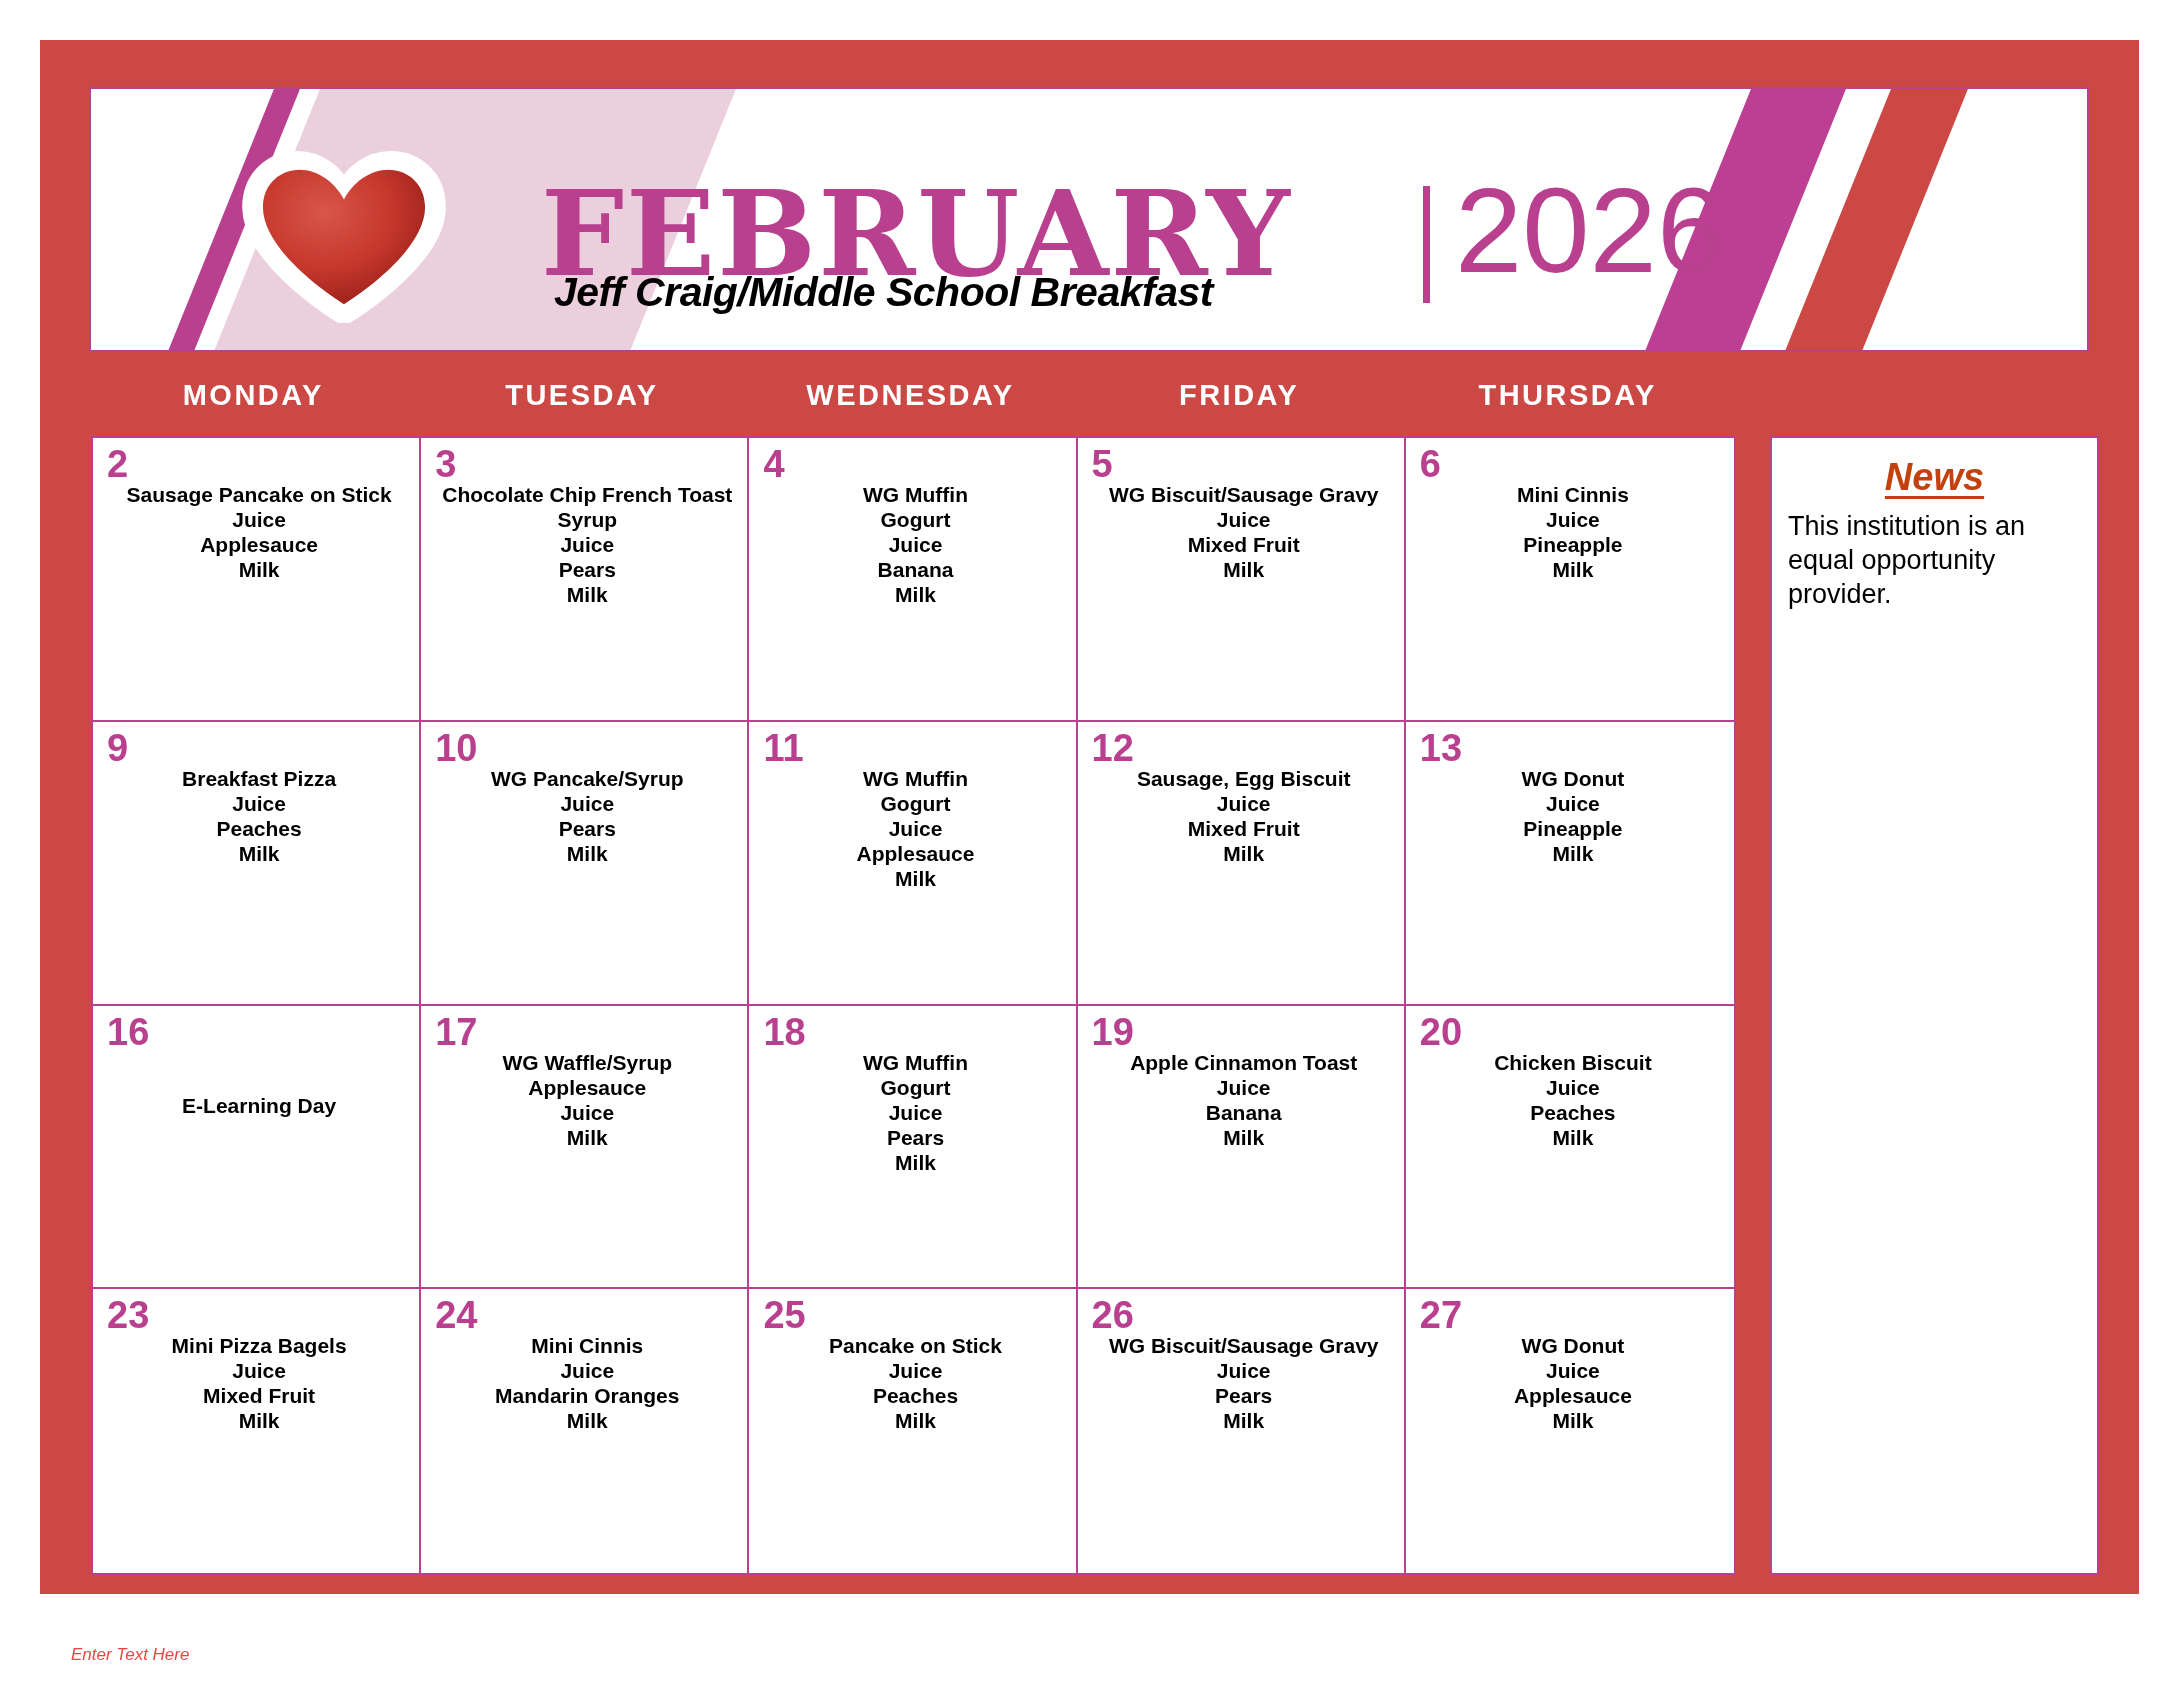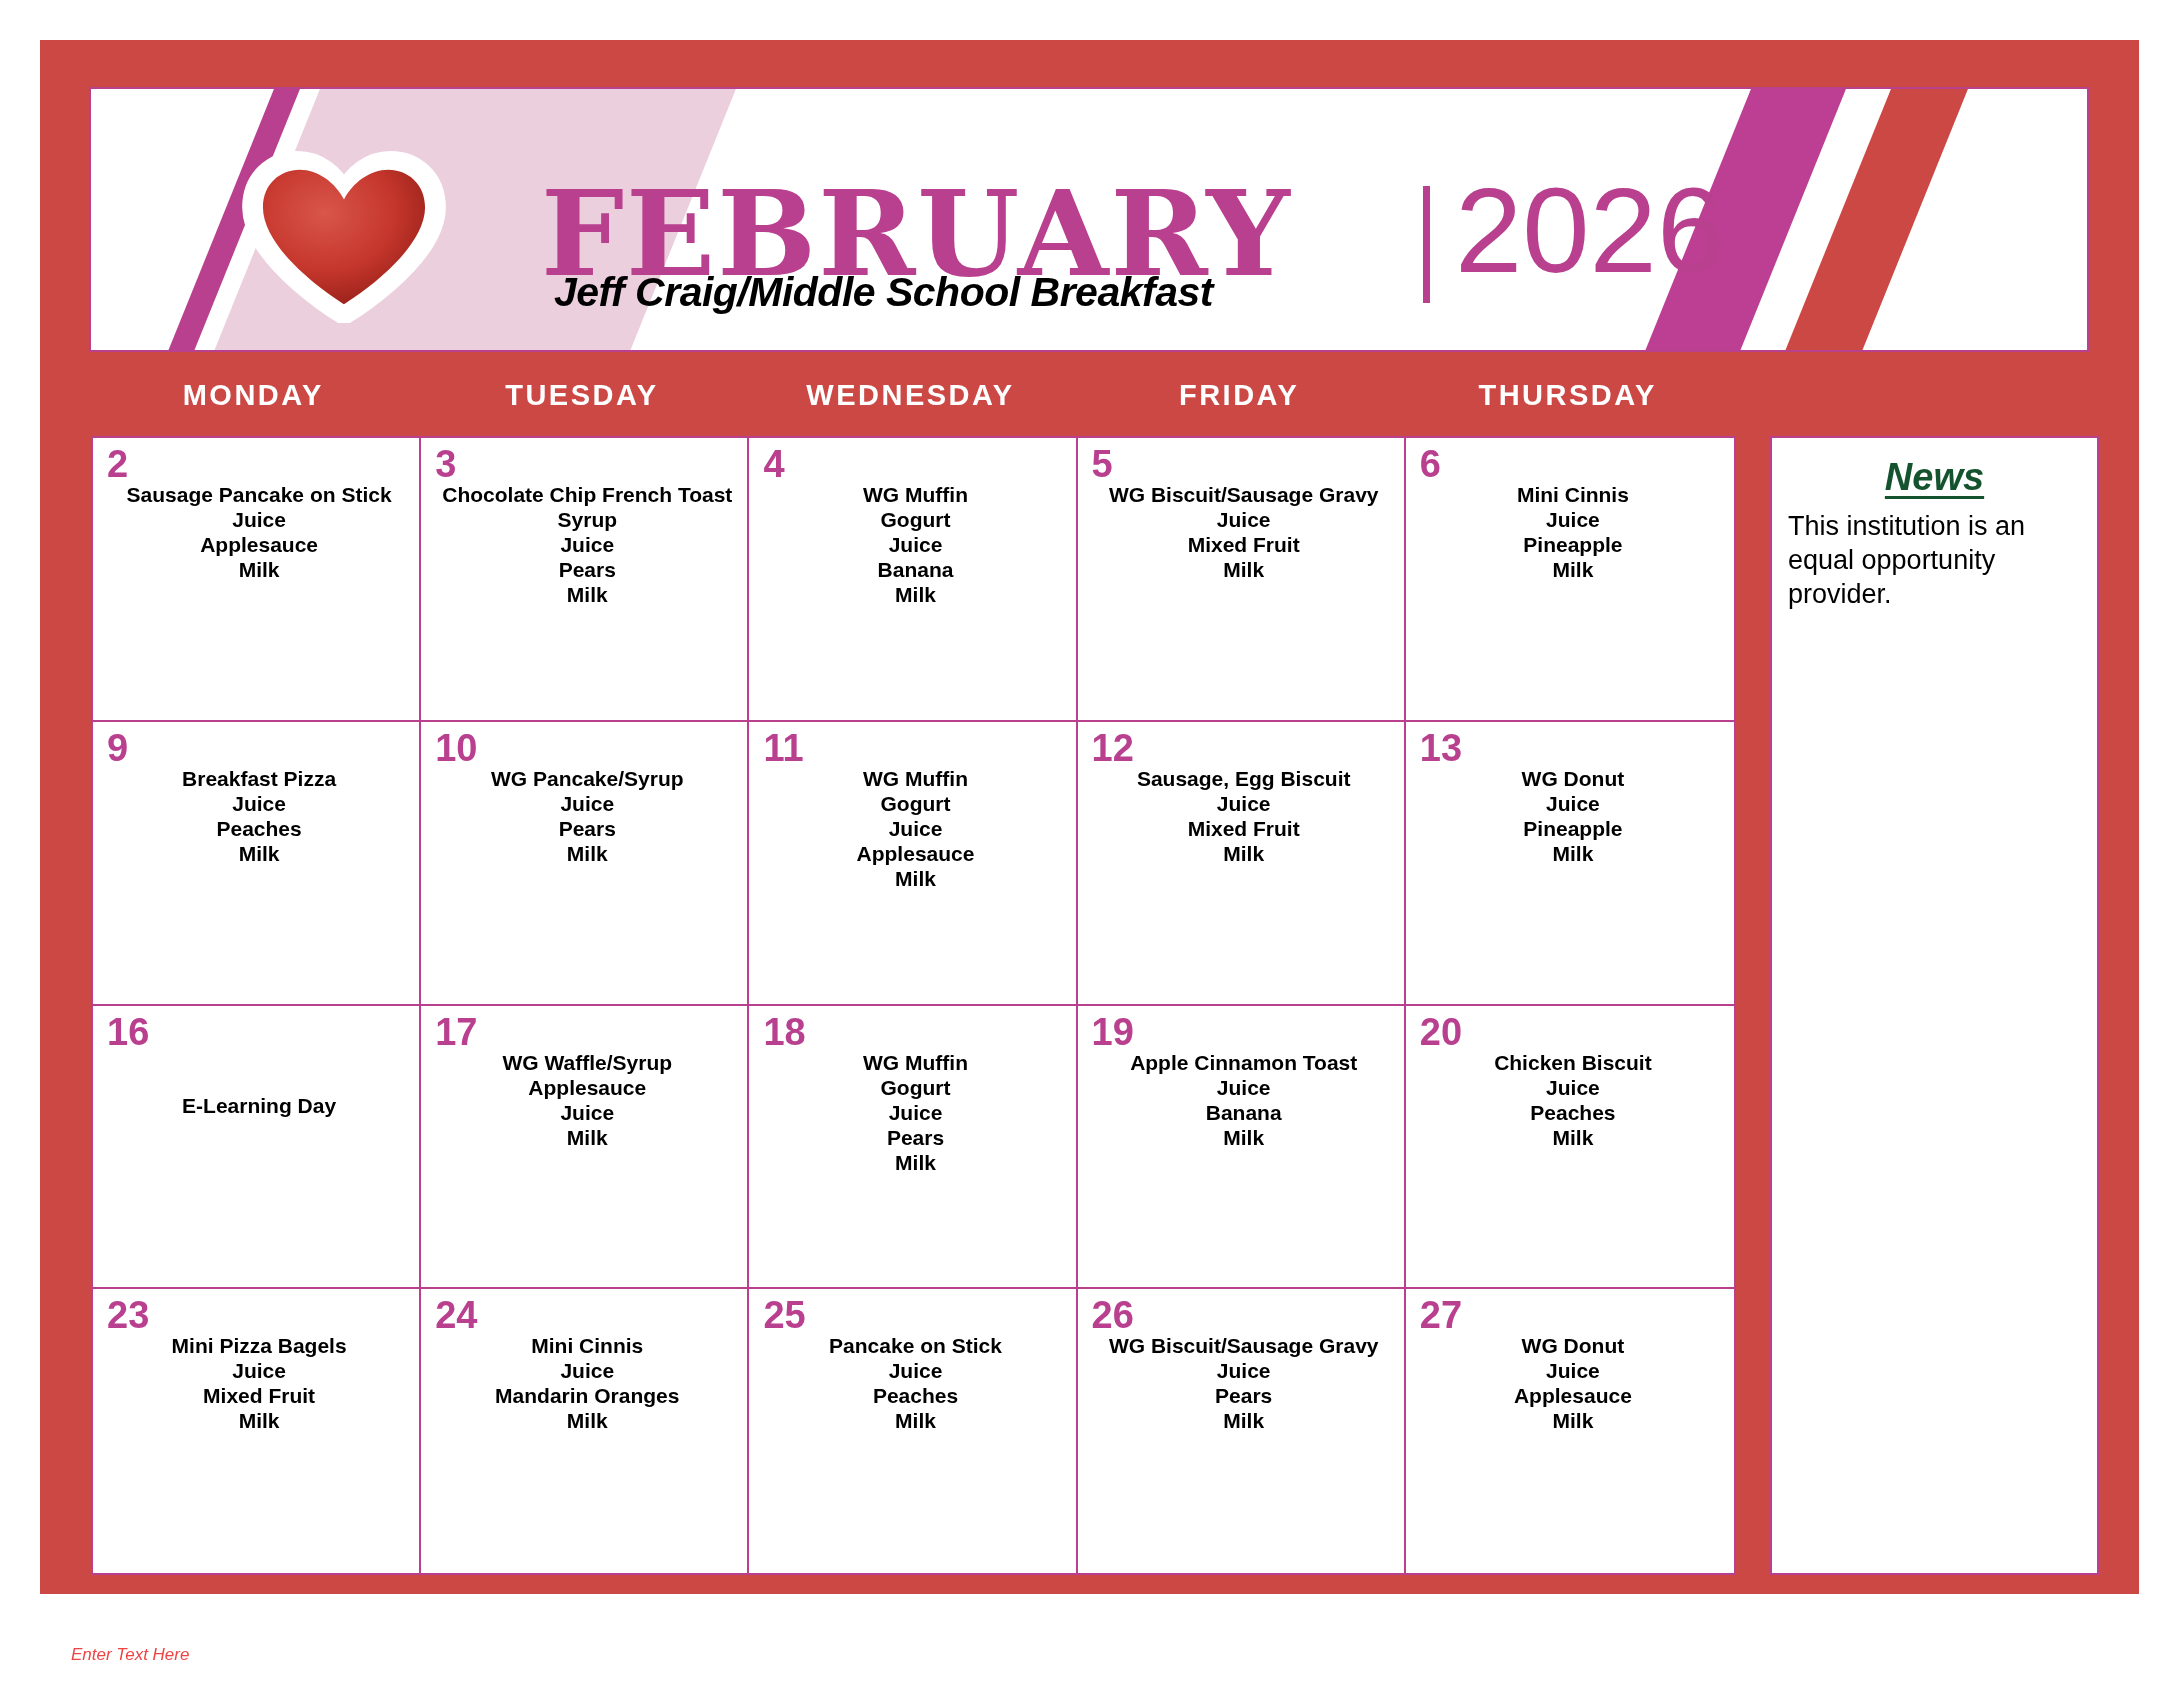--- a/index.html
+++ b/index.html
@@ -200,21 +200,21 @@
     background: #ffffff;
     border: 2px solid #b9408f;
     padding: 18px 16px;
   }
   #news-heading {
     text-align: center;
     font-family: "Liberation Sans", sans-serif;
     font-weight: bold;
     font-style: italic;
     font-size: 38px;
-    color: #14532d;
+    color: #c2410c;
     text-decoration: underline;
     text-underline-offset: 6px;
     margin-bottom: 10px;
   }
   #news-body {
     font-family: "Liberation Sans", sans-serif;
     font-size: 27px;
     line-height: 34px;
     color: #000000;
     text-align: left;

